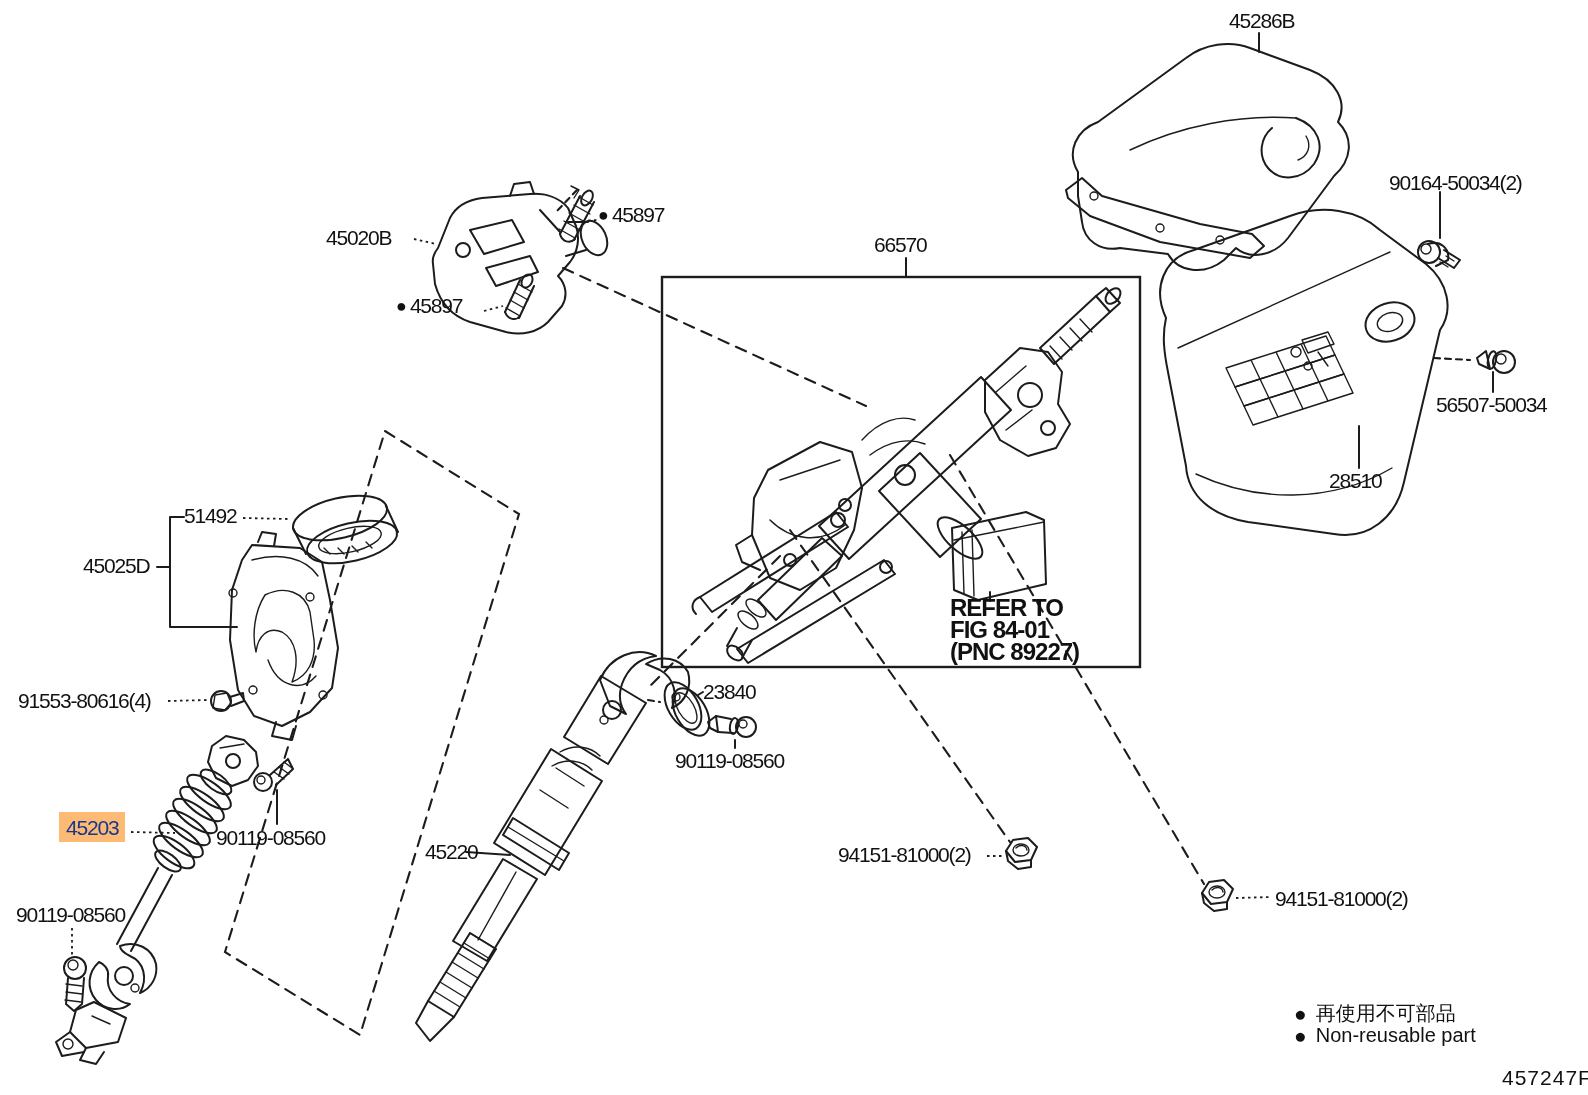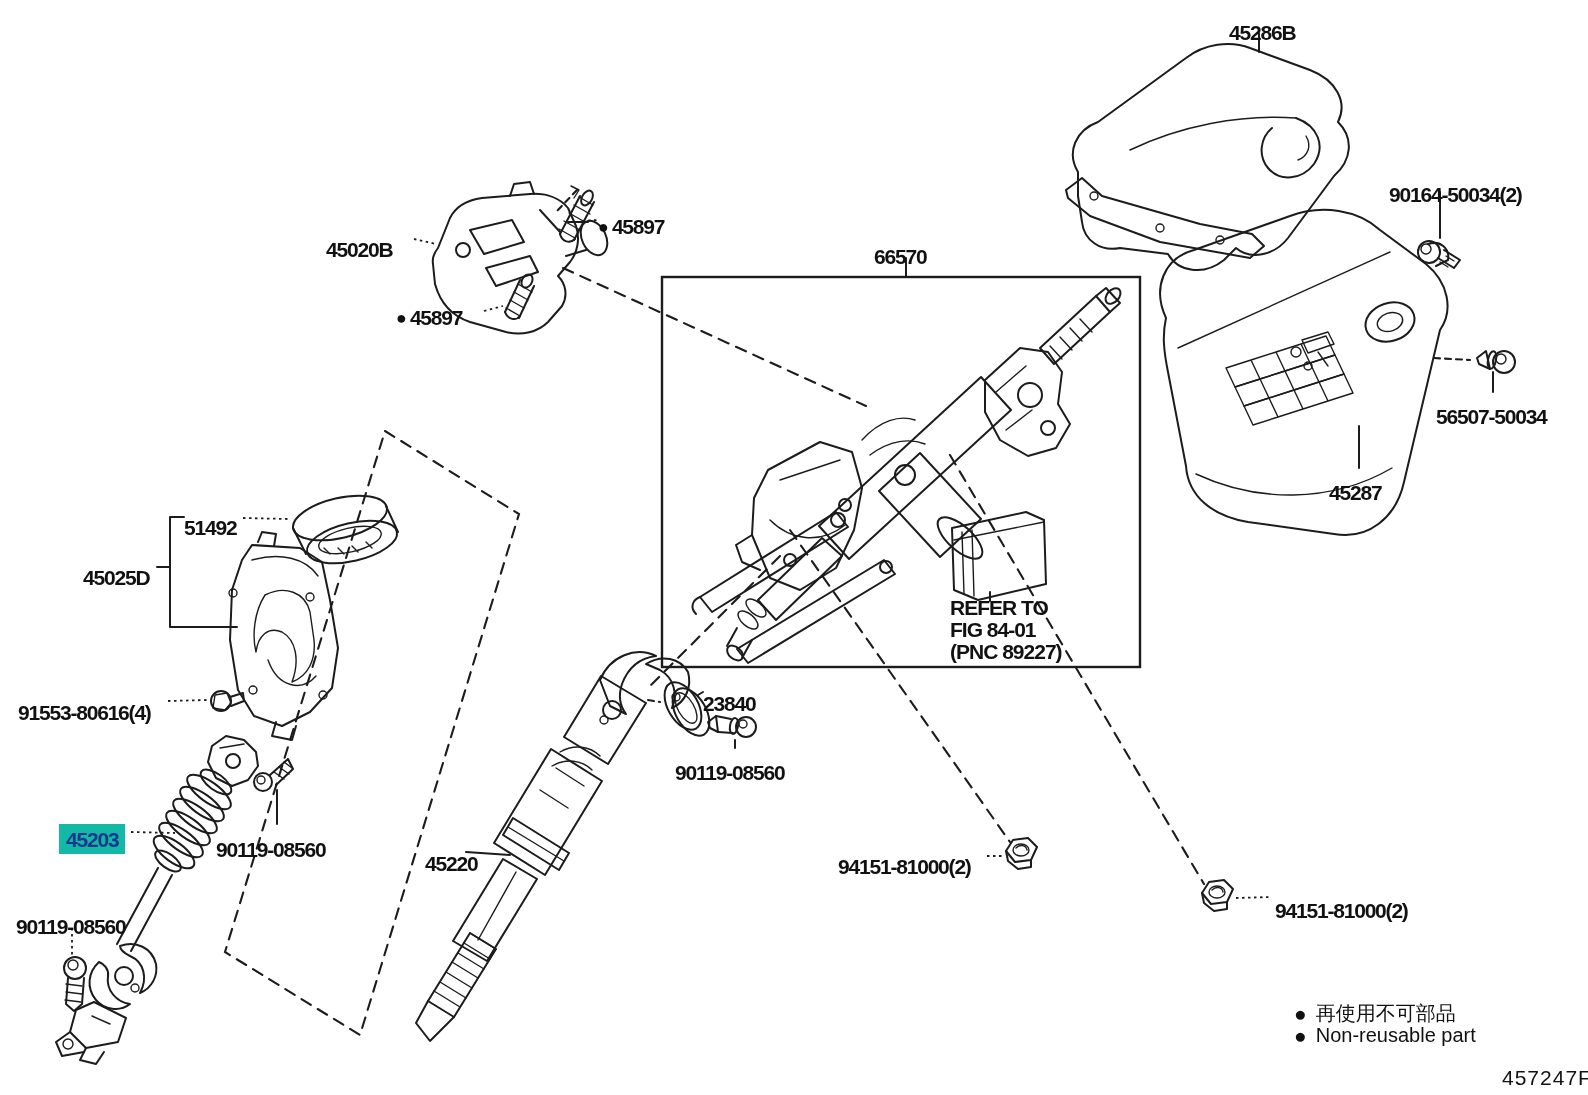--- a/index.html
+++ b/index.html
@@ -6,26 +6,26 @@
   body{width:1588px;height:1095px;position:relative;overflow:hidden;
        font-family:"Liberation Sans",sans-serif;color:#111;}
   .stage{position:absolute;left:0;top:0;width:1588px;height:1095px;}
   svg{position:absolute;left:0;top:0;}
   .ln{stroke:#1c1c1c;stroke-width:2;fill:none;stroke-linecap:round;stroke-linejoin:round;}
   .thin{stroke:#1c1c1c;stroke-width:1.4;fill:none;stroke-linecap:round;stroke-linejoin:round;}
   .box{stroke:#1c1c1c;stroke-width:2.4;fill:none;}
   .dt{stroke:#1c1c1c;stroke-width:1.8;fill:none;stroke-dasharray:2.5 3.5;}
   .dsh{stroke:#1c1c1c;stroke-width:2.1;fill:none;stroke-dasharray:11 8;stroke-linecap:round;}
   .dsh2{stroke:#1c1c1c;stroke-width:2.1;fill:none;stroke-dasharray:6 5;stroke-linecap:round;}
-  .plabel{position:absolute;font-weight:bold;font-size:21px;letter-spacing:-1.2px;
-          line-height:1;white-space:nowrap;color:#111;margin-top:12px;}
+  .plabel{position:absolute;font-weight:normal;font-size:21px;letter-spacing:-1.2px;
+          line-height:1;white-space:nowrap;color:#111;}
   .row{display:flex;align-items:center;}
   .marker{font-size:18px;letter-spacing:0;margin-right:3px;}
-  .hl{background:#14b8a6;color:#17378e;padding:5px 7px 4px 7px;}
-  .note{position:absolute;font-weight:bold;font-size:21px;letter-spacing:-1px;
+  .hl{background:#fdba74;color:#17378e;padding:5px 7px 4px 7px;}
+  .note{position:absolute;font-weight:bold;font-size:24px;letter-spacing:-1px;
         line-height:22px;white-space:nowrap;color:#111;}
   .legend-line{position:absolute;font-size:20px;display:flex;align-items:center;gap:9px;color:#111;}
   .legend-dot{font-size:21px;line-height:1;}
   .figcode{position:absolute;font-size:21px;letter-spacing:1px;color:#111;}
 </style>
 </head>
 <body>
 
 <div class="stage">
 
@@ -300,21 +300,21 @@
 </div>
 
 <div class="plabel" style="left:874px;top:234px">66570</div>
 
 <div class="plabel" style="left:1229px;top:10px">45286B</div>
 
 <div class="plabel" style="left:1389px;top:172px">90164-50034(2)</div>
 
 <div class="plabel" style="left:1436px;top:394px">56507-50034</div>
 
-<div class="plabel" style="left:1329px;top:470px">45287</div>
+<div class="plabel" style="left:1329px;top:470px">28510</div>
 
 <div class="plabel" style="left:184px;top:505px">51492</div>
 
 <div class="plabel" style="left:83px;top:555px">45025D</div>
 
 <div class="plabel" style="left:18px;top:690px">91553-80616(4)</div>
 
 <div class="plabel hl" style="left:59px;top:812px">45203</div>
 
 <div class="plabel" style="left:216px;top:827px">90119-08560</div>

